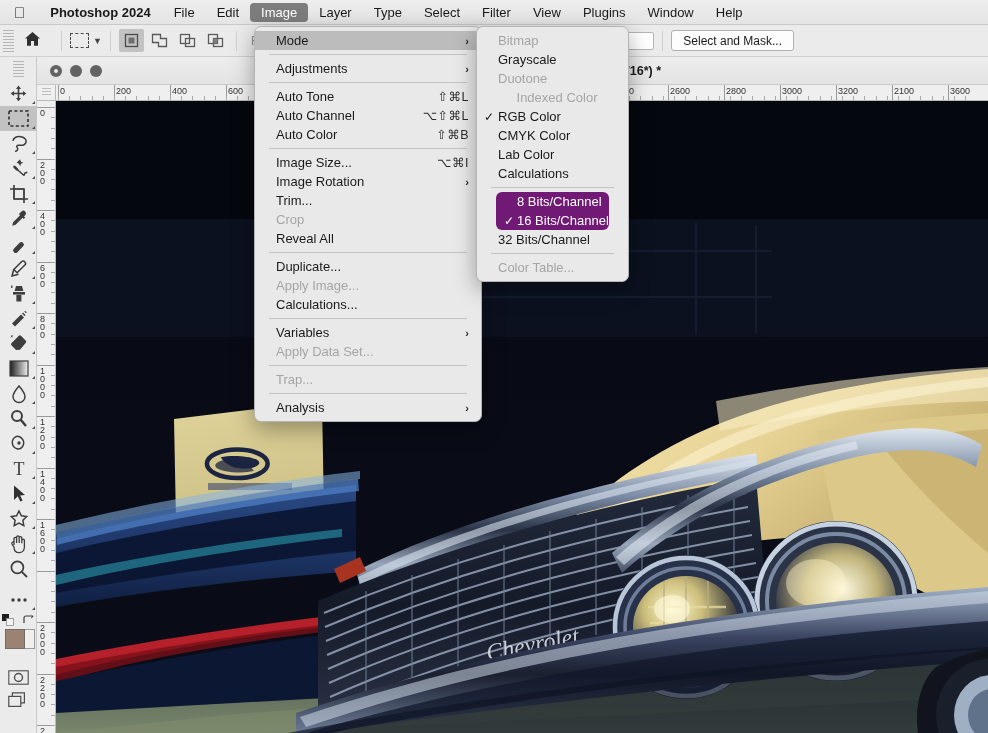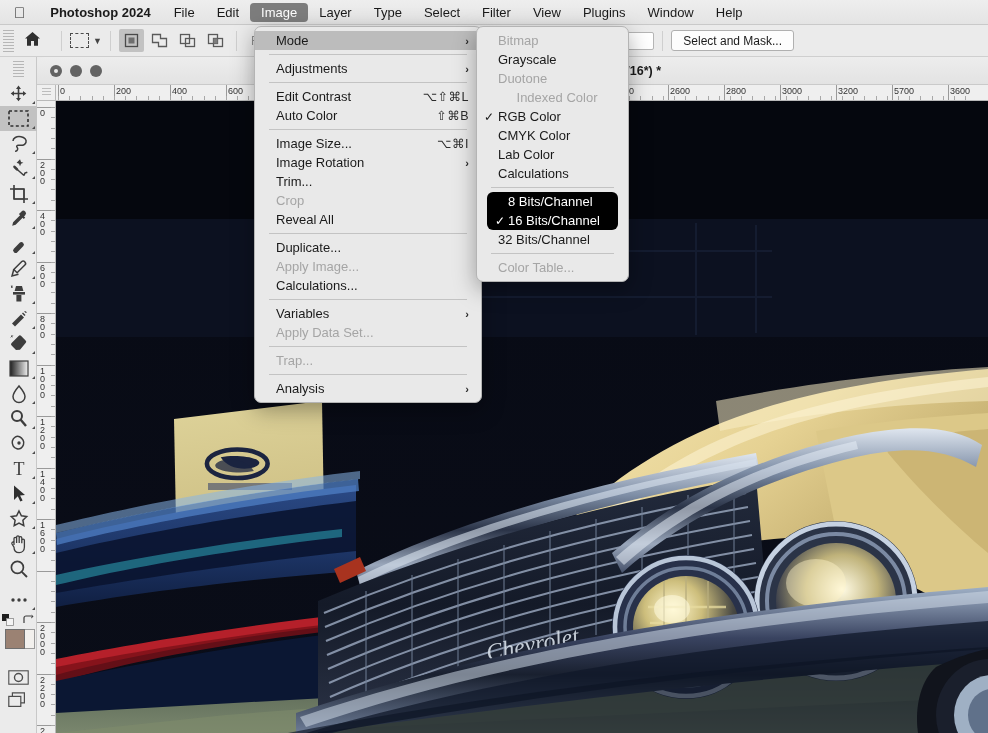--- a/index.html
+++ b/index.html
@@ -433,21 +433,21 @@
         <div class="rlbl" style="left: 575px;">2400</div>
         <div class="rtick" style="left: 631px;"></div>
         <div class="rlbl" style="left: 631px;">2600</div>
         <div class="rtick" style="left: 687px;"></div>
         <div class="rlbl" style="left: 687px;">2800</div>
         <div class="rtick" style="left: 743px;"></div>
         <div class="rlbl" style="left: 743px;">3000</div>
         <div class="rtick" style="left: 799px;"></div>
         <div class="rlbl" style="left: 799px;">3200</div>
         <div class="rtick" style="left: 855px;"></div>
-        <div class="rlbl" style="left: 855px;">5700</div>
+        <div class="rlbl" style="left: 855px;">2100</div>
         <div class="rtick" style="left: 911px;"></div>
         <div class="rlbl" style="left: 911px;">3600</div>
         <div class="rtickm" style="left: 21px;"></div>
         <div class="rtickm" style="left: 32px;"></div>
         <div class="rtickm" style="left: 43px;"></div>
         <div class="rtickm" style="left: 55px;"></div>
         <div class="rtickm" style="left: 66px;"></div>
         <div class="rtickm" style="left: 77px;"></div>
         <div class="rtickm" style="left: 88px;"></div>
         <div class="rtickm" style="left: 99px;"></div>
@@ -806,21 +806,25 @@
         <span class="mlabel">Mode</span>
         <span class="marrow">›</span>
       </div>
       <div class="mdiv"></div>
       <div class="mrow">
         <span class="mlabel">Adjustments</span>
         <span class="marrow">›</span>
       </div>
       <div class="mdiv"></div>
       <div class="mrow">
-        <span class="mlabel">Edit Contrast</span>
+        <span class="mlabel">Auto Tone</span>
+        <span class="mkey">⇧⌘L</span>
+      </div>
+      <div class="mrow">
+        <span class="mlabel">Auto Channel</span>
         <span class="mkey">⌥⇧⌘L</span>
       </div>
       <div class="mrow">
         <span class="mlabel">Auto Color</span>
         <span class="mkey">⇧⌘B</span>
       </div>
       <div class="mdiv"></div>
       <div class="mrow">
         <span class="mlabel">Image Size...</span>
         <span class="mkey">⌥⌘I</span>
@@ -887,21 +891,21 @@
       <div class="mrow" style="position: relative;">
         <span class="mlabel">CMYK Color</span>
       </div>
       <div class="mrow" style="position: relative;">
         <span class="mlabel">Lab Color</span>
       </div>
       <div class="mrow" style="position: relative;">
         <span class="mlabel">Calculations</span>
       </div>
       <div class="mdiv"></div>
-      <div style="background: #000000; border-radius: 6px; margin: 0px 10px;">
+      <div style="background: #701a75; border-radius: 6px; margin: 0px 19px;">
         <div class="mrow" style="position: relative; padding-left: 21px; color: rgb(255, 255, 255);">
           <span class="mlabel">8 Bits/Channel</span>
         </div>
         <div class="mrow" style="position: relative; padding-left: 21px; color: rgb(255, 255, 255);">
           <span class="mcheck" style="left: 8px;">✓</span>
           <span class="mlabel">16 Bits/Channel</span>
         </div>
       </div>
       <div>
         <div class="mrow" style="position: relative; padding-left: 21px;">

